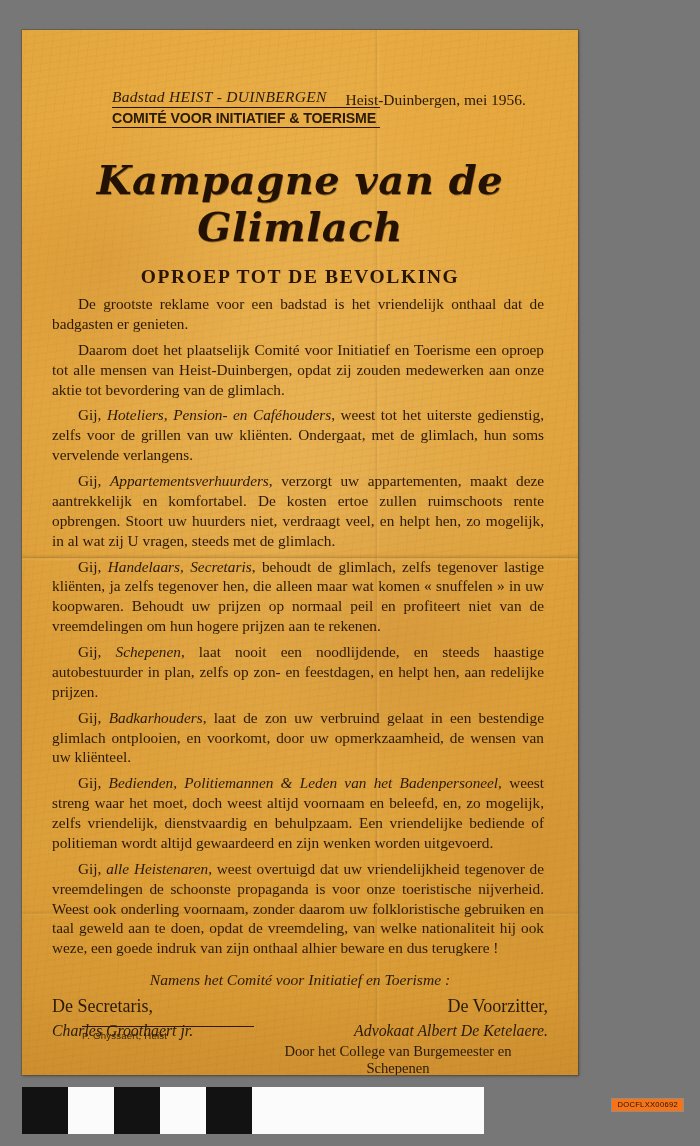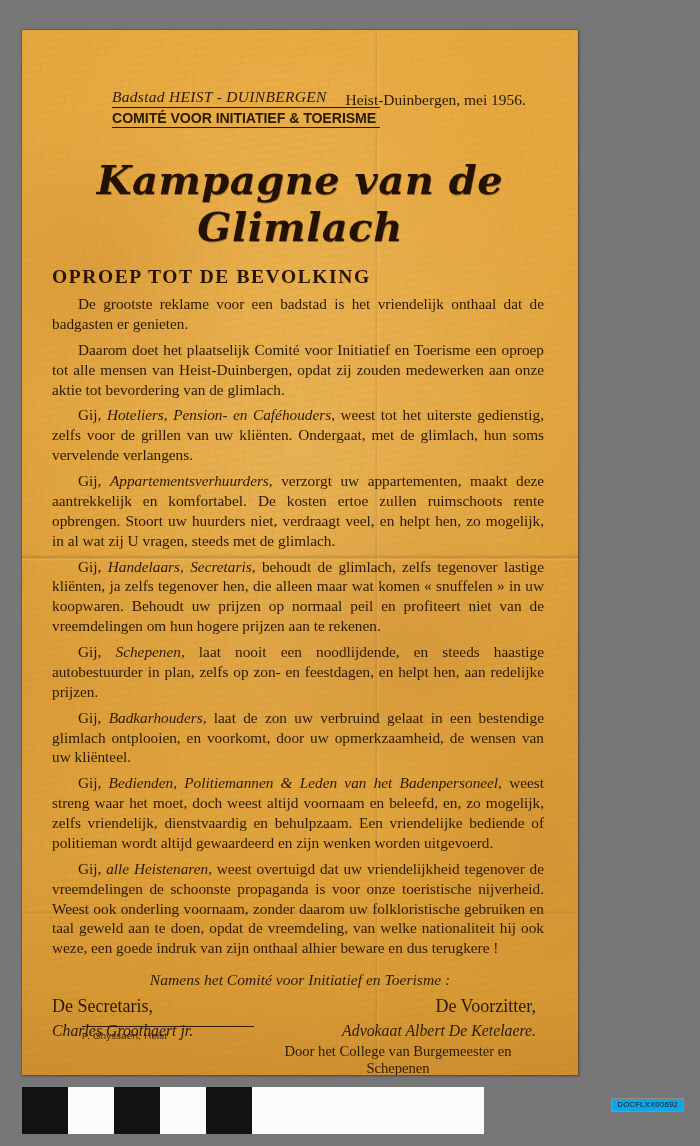--- a/index.html
+++ b/index.html
@@ -137,20 +137,21 @@
     font-family: "DejaVu Serif", serif;
     font-style: italic;
     font-weight: bold;
     font-size: 40px;
     letter-spacing: 0.5px;
     color: #231203;
     text-shadow: 0.5px 0.5px 0 rgba(40,20,4,0.45);
   }
   #subhead {
     margin: 10px 0 2px 0;
+    text-align: center;
     font-size: 19.5px;
     letter-spacing: 1.6px;
     color: #2a1505;
   }
 
   
   .para {
     margin: 6px 4px 0 0;
     font-size: 15.3px;
     line-height: 1.30;
@@ -175,21 +176,21 @@
     height: 44px;
   }
   #sig-left {
     position: absolute;
     left: 0;
     top: 0;
     text-align: left;
   }
   #sig-right {
     position: absolute;
-    right: 12px;
+    right: 0;
     top: 0;
     text-align: right;
   }
   .sig-role { font-size: 18px; }
   .sig-name { font-style: italic; font-size: 15.8px; margin-top: 5px; }
   #college-block {
     margin-top: 3px;
     margin-right: 4px;
     text-align: center;
     padding-left: 200px;
@@ -224,21 +225,21 @@
     display: flex;
   }
   .sb-cell { height: 47px; }
   .sb-black { background: #121212; }
   .sb-white { background: #fbfbfb; }
   #ref-label {
     position: absolute;
     right: 16px;
     top: 1098px;
     padding: 2px 5px 2px 5px;
-    background: #0ea5e9;
+    background: #f97316;
     border: 1px solid #8f8f88;
     font-family: "Liberation Sans", sans-serif;
     font-size: 7.6px;
     letter-spacing: 0.3px;
     color: #171717;
     line-height: 1;
   }
 </style>
 </head>
 <body>

